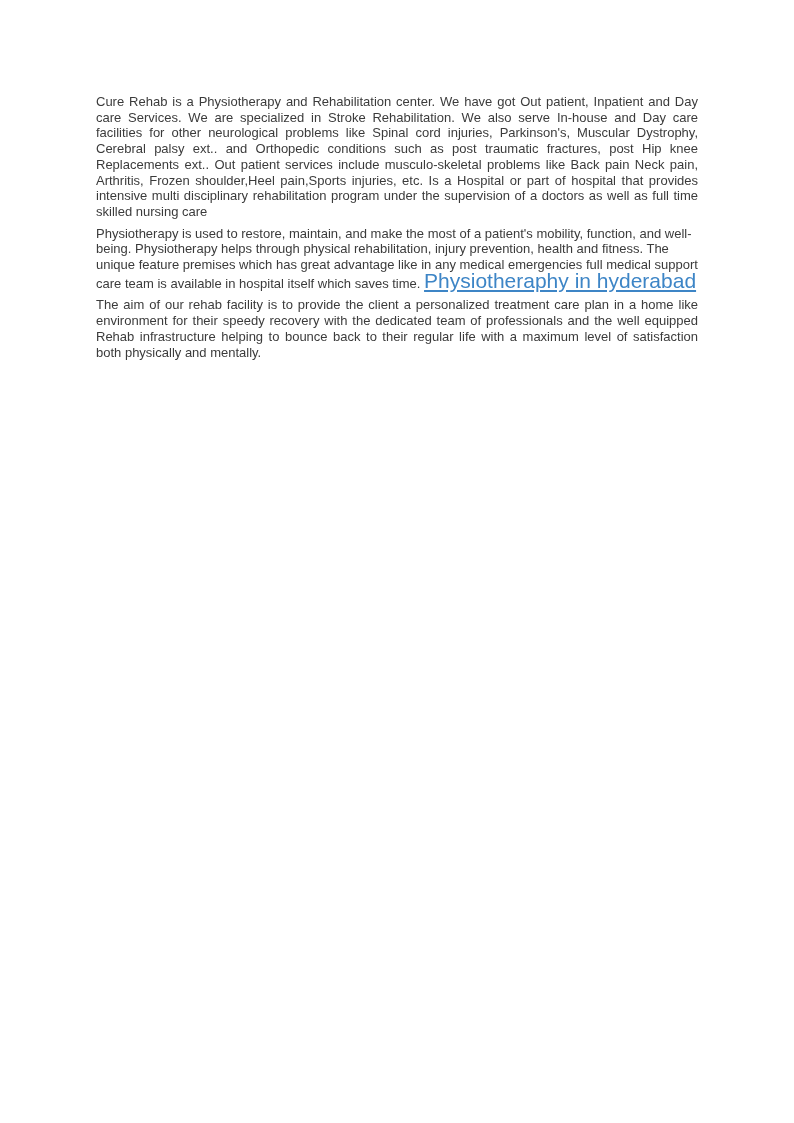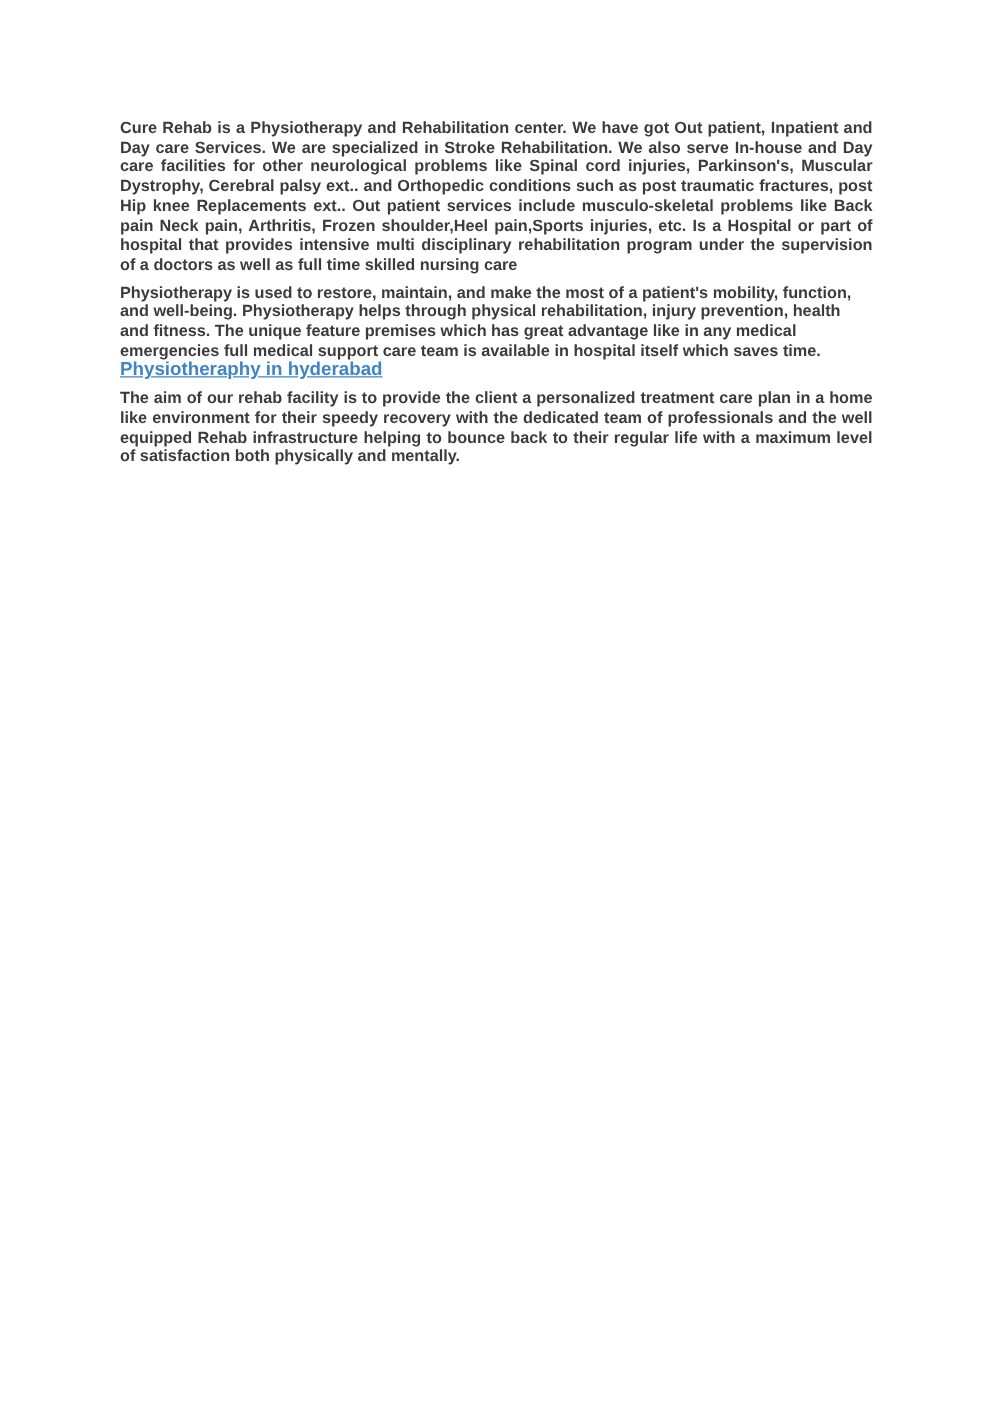--- a/index.html
+++ b/index.html
@@ -19,32 +19,31 @@
     position: absolute;
     top: 94px;
     left: 96px;
     width: 602px;
     color: #3b3b3b;
     font-size: 13px;
     line-height: 15.7px;
   }
   .para {
     margin: 0 0 6px 0;
-    font-weight: bold;
   }
   .para.justified {
     text-align: justify;
   }
   .para.left {
     text-align: left;
   }
   a.doc-link {
     color: #3d85c6;
     text-decoration: underline;
-    font-size: 15px;
+    font-size: 21px;
     cursor: pointer;
   }
 </style>
 </head>
 <body>
 
 <div class="page">
   <div class="content">
 
     <p class="para justified">Cure Rehab is a Physiotherapy and Rehabilitation center. We have got Out patient, Inpatient and Day care Services. We are specialized in Stroke Rehabilitation. We also serve In-house and Day care facilities for other neurological problems like Spinal cord injuries, Parkinson's, Muscular Dystrophy, Cerebral palsy ext.. and Orthopedic conditions such as post traumatic fractures, post Hip knee Replacements ext.. Out patient services include musculo-skeletal problems like Back pain Neck pain, Arthritis, Frozen shoulder,Heel pain,Sports injuries, etc. Is a Hospital or part of hospital that provides intensive multi disciplinary rehabilitation program under the supervision of a doctors as well as full time skilled nursing care</p>

